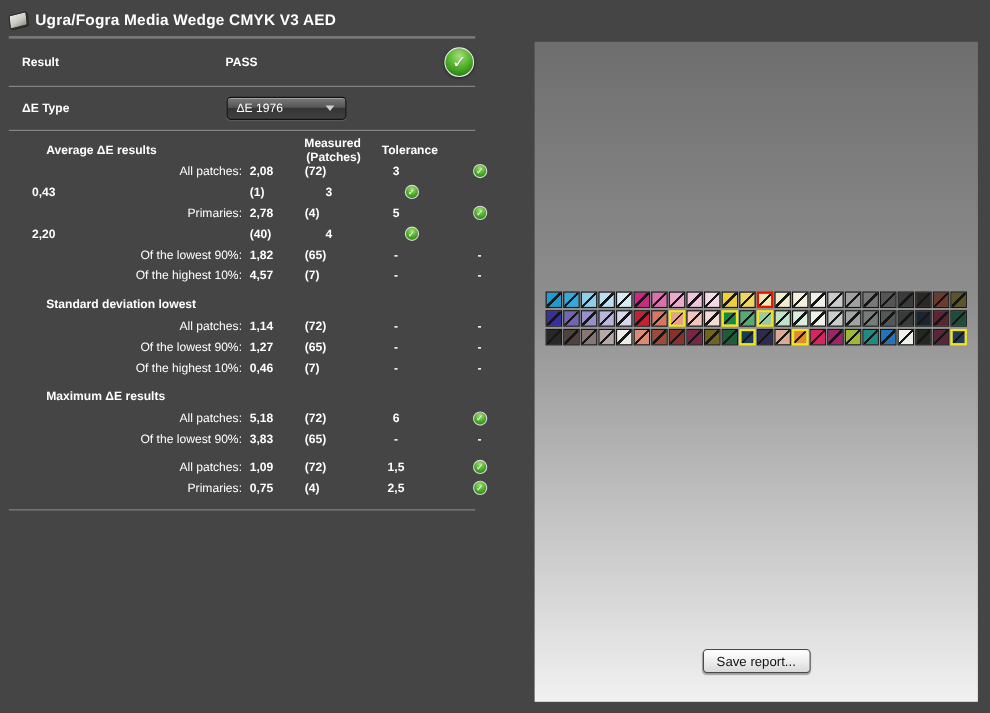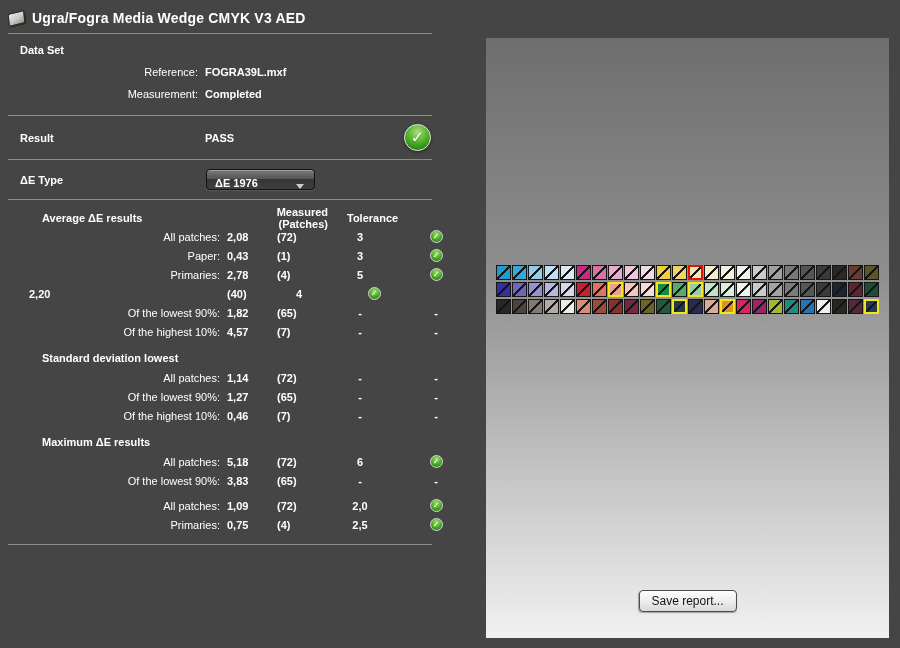--- a/index.html
+++ b/index.html
@@ -47,22 +47,22 @@
   }
   .big-check .glyph { color:#fff; font-size:16px; font-weight:bold; font-family:"DejaVu Sans", sans-serif; line-height:1; text-shadow:0 1px 1px rgba(0,0,0,.3); }
 
   .detype-row { display:grid; grid-template-columns:198px 1fr; align-items:center; height:39px; }
   .detype-label { font-weight:bold; margin-left:20px; justify-self:start; }
   .dropdown {
     margin-left:8px; width:109px; height:21px;
     border:1px solid #121212; border-radius:4px;
     background:linear-gradient(#7b7b7b 0%, #555 45%, #353535 50%, #404040 100%);
     box-shadow:inset 0 1px 0 rgba(255,255,255,.3), 0 1px 1px rgba(255,255,255,.12);
-    display:flex; align-items:flex-end; padding:0 8px;
-    color:#fff; font-weight:bold; cursor:default;
+    display:flex; align-items:center; padding:0 8px;
+    color:#fff; font-weight:normal; cursor:default;
   }
   .dropdown .dd-text { flex:1; }
   .dd-arrow { width:0; height:0; border-left:4px solid transparent; border-right:4px solid transparent; border-top:5px solid #cfcfcf; margin-right:2px; }
 
   
   .results-table { margin-top:6px; }
   .t-section { margin-top:6px;padding-left:22px; }
   .t-section:first-child { margin-top:0; }
   .t-row { display:grid; grid-template-columns:198px 50px 58px 64px 60px; align-items:center; height:19px; }
   .sec-head-row { height:21px; }
@@ -112,31 +112,20 @@
 <body>
 
 <div class="left-pane">
 
   <div class="title-row">
     <div class="wedge-icon"></div>
     <div class="app-title">Ugra/Fogra Media Wedge CMYK V3 AED</div>
   </div>
   <div class="sep"></div>
 
-  <div class="ds-block">
-    <div class="block-heading">Data Set</div>
-    <div class="kv-row">
-      <div class="kv-label">Reference:</div>
-      <div class="kv-value">FOGRA39L.mxf</div>
-    </div>
-    <div class="kv-row">
-      <div class="kv-label">Measurement:</div>
-      <div class="kv-value">Completed</div>
-    </div>
-  </div>
   <div class="sep"></div>
 
   <div class="result-row">
     <div class="result-label">Result</div>
     <div class="result-value">PASS</div>
     <div class="big-check">
         <span class="glyph">✓</span>
       </div>
   </div>
   <div class="sep"></div>
@@ -162,21 +151,20 @@
           <div class="c-measured">2,08</div>
           <div class="c-patches">(72)</div>
           <div class="c-tol">3</div>
           <div class="c-status">
             <div class="small-check">
               <span class="glyph">✓</span>
             </div>
           </div>
         </div>
         <div class="t-row">
-          <div class="c-label">Paper:</div>
           <div class="c-measured">0,43</div>
           <div class="c-patches">(1)</div>
           <div class="c-tol">3</div>
           <div class="c-status">
             <div class="small-check">
               <span class="glyph">✓</span>
             </div>
           </div>
         </div>
         <div class="t-row">
@@ -262,21 +250,21 @@
           <div class="c-patches">(65)</div>
           <div class="c-tol">-</div>
           <div class="c-status">-</div>
         </div>
       </div>
       <div class="t-section">
         <div class="t-row">
           <div class="c-label">All patches:</div>
           <div class="c-measured">1,09</div>
           <div class="c-patches">(72)</div>
-          <div class="c-tol">2,0</div>
+          <div class="c-tol">1,5</div>
           <div class="c-status">
             <div class="small-check">
               <span class="glyph">✓</span>
             </div>
           </div>
         </div>
         <div class="t-row">
           <div class="c-label">Primaries:</div>
           <div class="c-measured">0,75</div>
           <div class="c-patches">(4)</div>

